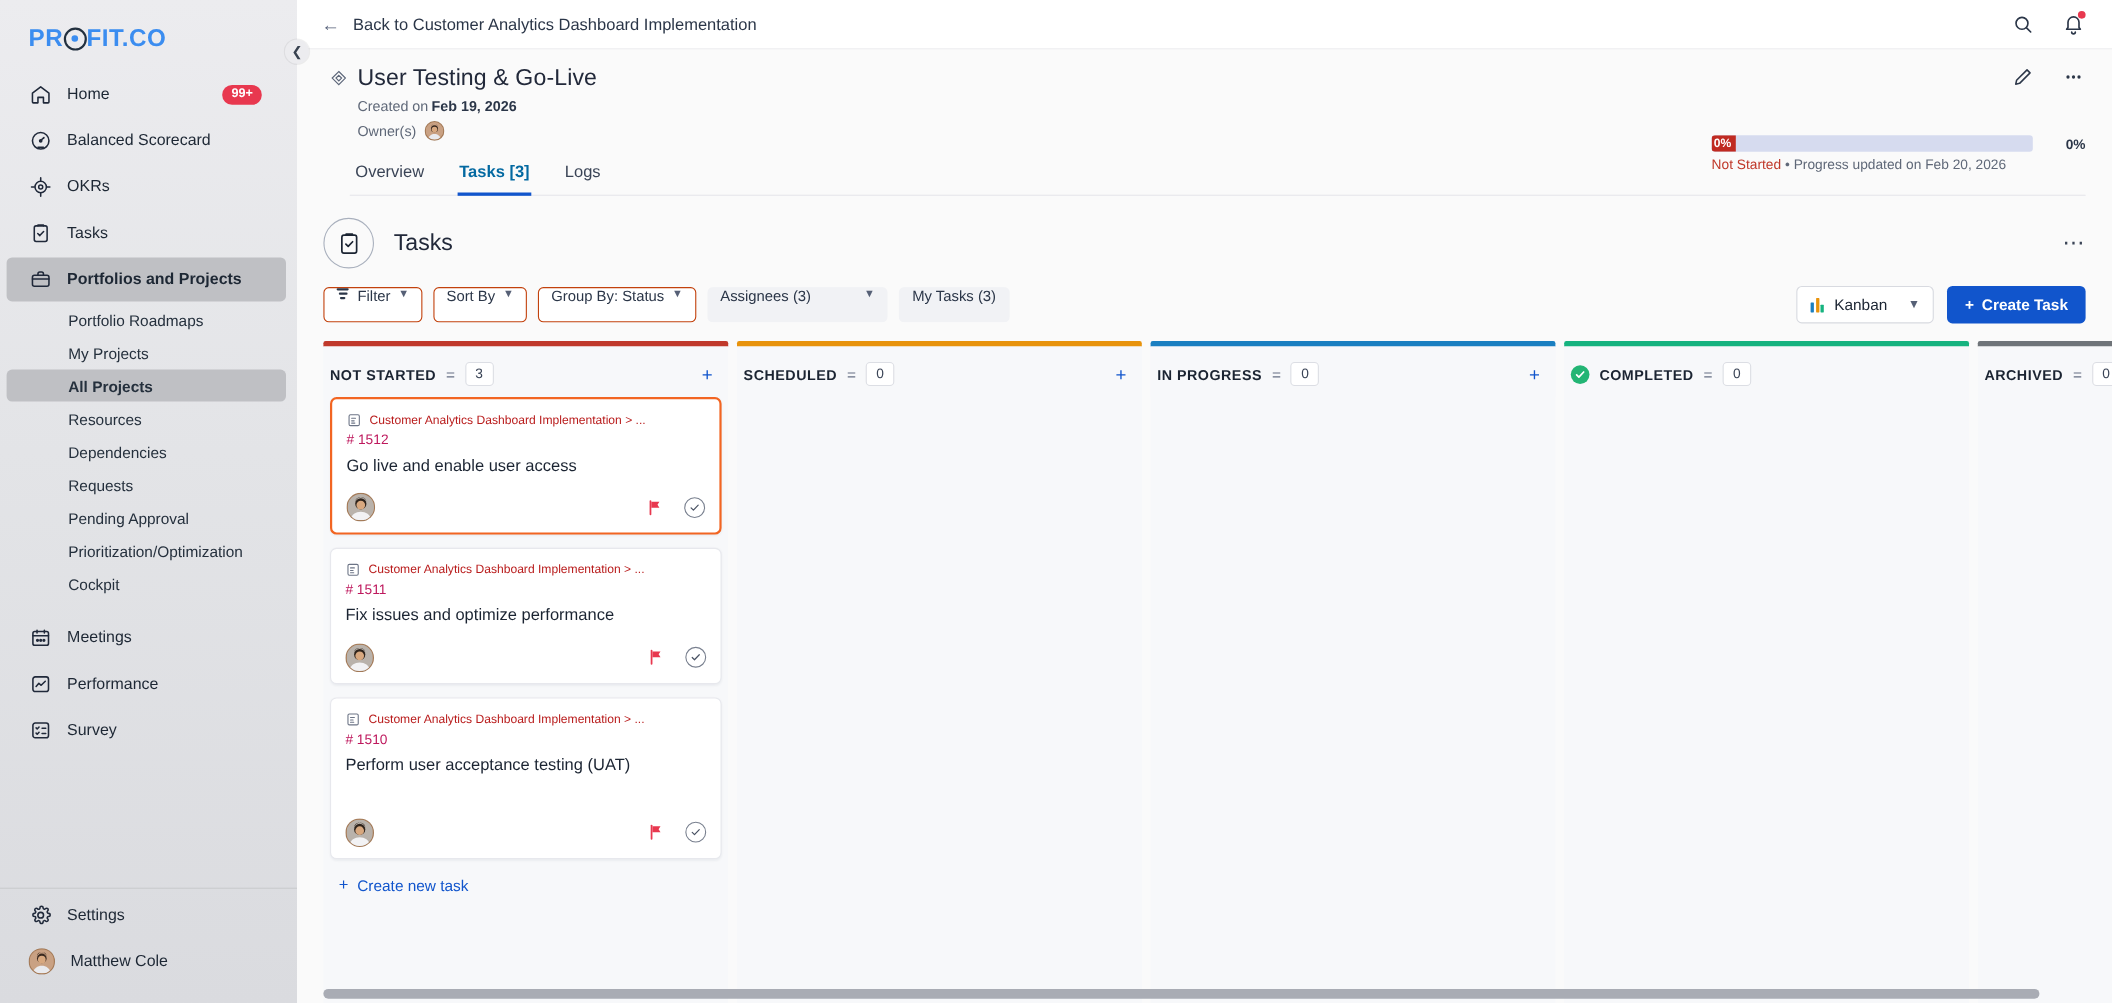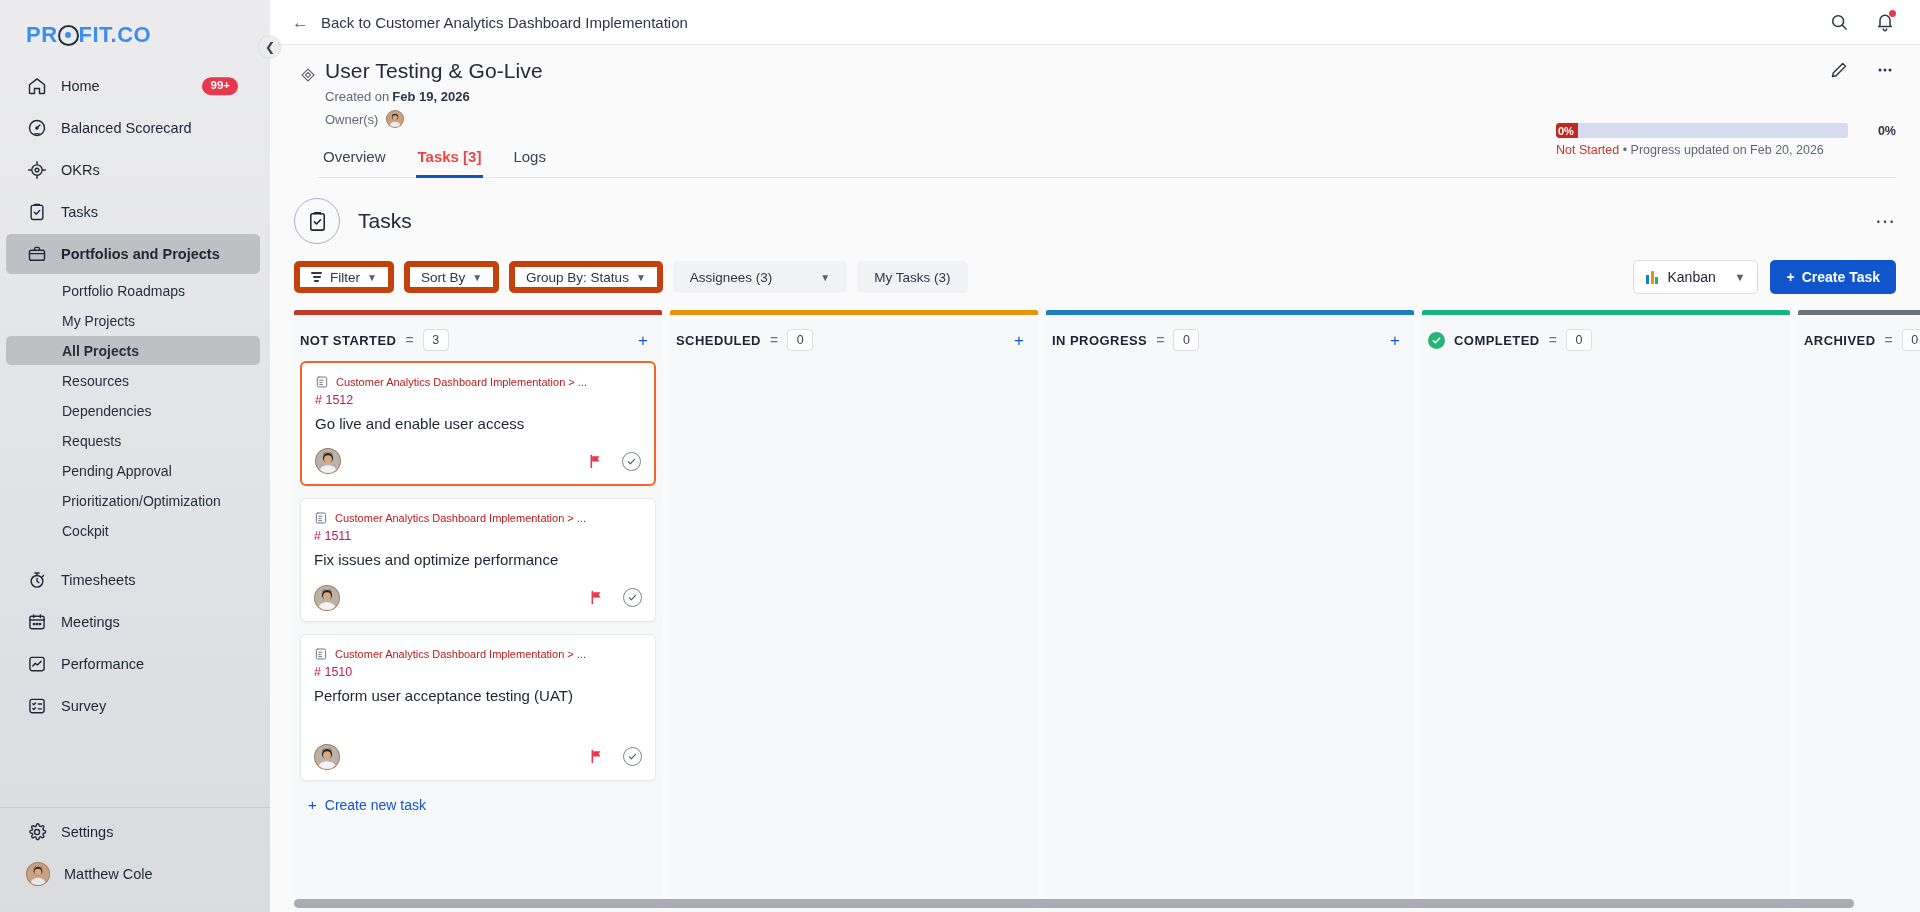--- a/index.html
+++ b/index.html
@@ -77,21 +77,21 @@
                font-size: 15px; color: #2b3648; }
   .back-arrow { font-size: 17px; color: #56617a; line-height: 1; }
   .topbar-right { margin-left: auto; display: flex; align-items: center; gap: 24px; }
   .ic-btn { width: 22px; height: 22px; cursor: pointer; color: #2b3648;
             position: relative; display: flex; align-items: center; justify-content: center; }
   .ic-btn svg { width: 20px; height: 20px; }
   .notif-dot { position: absolute; top: -1px; right: 0px; width: 7px; height: 7px;
                border-radius: 50%; background: #e8384f; }
 
   .page-head { background: #fafafa; padding: 14px 24px 0 24px; position: relative; }
-  .title-row { display: flex; align-items: flex-end; }
+  .title-row { display: flex; align-items: flex-start; }
   .goal-ico { margin: 4px 9px 0 6px; color: #5c6679; }
   .goal-ico svg { width: 16px; height: 16px; display: block; }
   .page-title { font-size: 21px; font-weight: 400; color: #22293a; letter-spacing: .1px; }
   .created { font-size: 13px; color: #5f6878; margin: 6px 0 0 31px; }
   .created b { color: #2b3648; font-weight: 700; margin-left: 3px; }
   .owner-row { display: flex; align-items: center; gap: 8px; margin: 6px 0 0 31px;
                font-size: 13px; color: #5f6878; }
 
   .head-icons { position: absolute; right: 24px; top: 14px; display: flex;
                 align-items: center; gap: 24px; }
@@ -104,33 +104,33 @@
                color: #fff; font-size: 11px; font-weight: 700;
                display: flex; align-items: center; padding-left: 2px; }
   .pct-right { font-size: 12.5px; font-weight: 700; color: #2b3648; width: 36px; text-align: right; }
   .p-status { font-size: 12.5px; margin-top: 5px; color: #5f6878; }
   .p-status .nst { color: #c0392b; }
 
   .tabs { display: flex; gap: 28px; margin: 14px 0 0 24px;
           border-bottom: 1px solid #e6e7eb; padding-left: 3px; }
   .tab { font-size: 15px; color: #3a4456; padding: 6px 2px 10px 2px; cursor: pointer;
          border-bottom: 3px solid transparent; margin-bottom: -1px; }
-  .tab.active { color: #ef4444; font-weight: 700; border-bottom-color: #1155cc; }
+  .tab.active { color: #0369a1; font-weight: 700; border-bottom-color: #1155cc; }
 
   .tasks-head { display: flex; align-items: center; padding: 20px 24px 0 24px; }
   .tasks-circle { width: 46px; height: 46px; border-radius: 50%; border: 1px solid #a9b0bd;
                   display: flex; align-items: center; justify-content: center; background: #fafafa; }
   .tasks-circle svg { width: 23px; height: 23px; color: #1b2432; }
   .tasks-label { font-size: 21px; color: #22293a; margin-left: 18px; }
   .tasks-more { margin-left: auto; font-size: 20px; color: #3a4456; cursor: pointer;
                 letter-spacing: 1px; line-height: 1; }
 
   .toolbar { display: flex; align-items: center; gap: 10px; padding: 16px 24px 0 24px; }
-  .tb-btn { height: 32px; border: 6px solid #c2410c; background: #fff; border-radius: 5px;
-            display: flex; align-items: center; gap: 7px; padding: 0 11px;
+  .tb-btn { height: 32px; border: 1px solid #c2410c; background: #fff; border-radius: 5px;
+            display: flex; gap: 7px; padding: 0 11px;
             font-size: 13.5px; color: #2b3648; cursor: pointer; white-space: nowrap; }
   .tb-btn.plain { border-color: transparent; background: #f1f2f5; gap: 48px; }
   .caret { font-size: 10px; color: #566076; }
   .filter-ico { display: inline-flex; flex-direction: column; gap: 2.5px; margin-right: 1px; }
   .filter-ico i { display: block; height: 1.6px; background: #2b3648; border-radius: 1px; }
   .filter-ico i:nth-child(1) { width: 11px; }
   .filter-ico i:nth-child(2) { width: 8px; margin-left: 1.5px; }
   .filter-ico i:nth-child(3) { width: 5px; margin-left: 3px; }
   .tb-right { margin-left: auto; display: flex; align-items: center; gap: 12px; }
   .view-select { height: 34px; min-width: 125px; border: 1px solid #d8dae0; background: #fff;
@@ -285,30 +285,20 @@
       </div>
       <div class="nav-item sub">
         <span>Prioritization/Optimization</span>
       </div>
       <div class="nav-item sub">
         <span>Cockpit</span>
       </div>
 
       <div class="nav-gap"></div>
 
-      <div class="nav-item">
-        <span class="nav-ico">
-          <svg viewBox="0 0 24 24" fill="none" stroke="currentColor" stroke-width="1.7" stroke-linecap="round">
-              <circle cx="12" cy="13.5" r="7"></circle>
-              <path d="M12 10v3.5l2.2 1.6"></path>
-              <path d="M9.5 3.5h5M12 3.5v3M18.5 8l1.3-1.3"></path>
-            </svg>
-        </span>
-        <span>Timesheets</span>
-      </div>
 
       <div class="nav-item">
         <span class="nav-ico">
           <svg viewBox="0 0 24 24" fill="none" stroke="currentColor" stroke-width="1.7" stroke-linecap="round">
               <rect x="3.5" y="5" width="17" height="15" rx="2"></rect>
               <path d="M3.5 9.5h17M8 3.5v3M16 3.5v3"></path>
               <circle cx="8.5" cy="14.5" r=".9" fill="currentColor"></circle>
               <circle cx="12" cy="14.5" r=".9" fill="currentColor"></circle>
               <circle cx="15.5" cy="14.5" r=".9" fill="currentColor"></circle>
             </svg>

